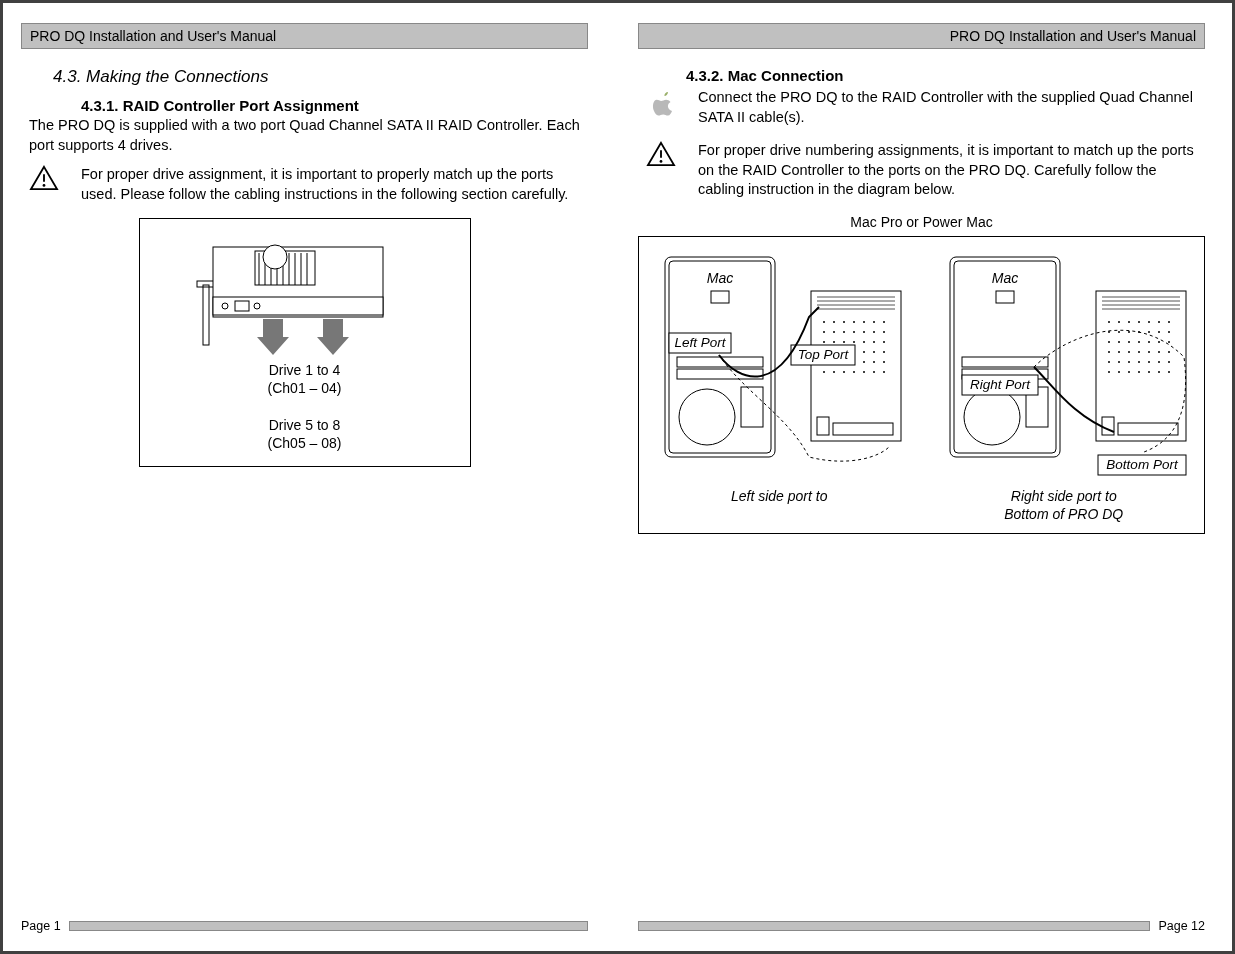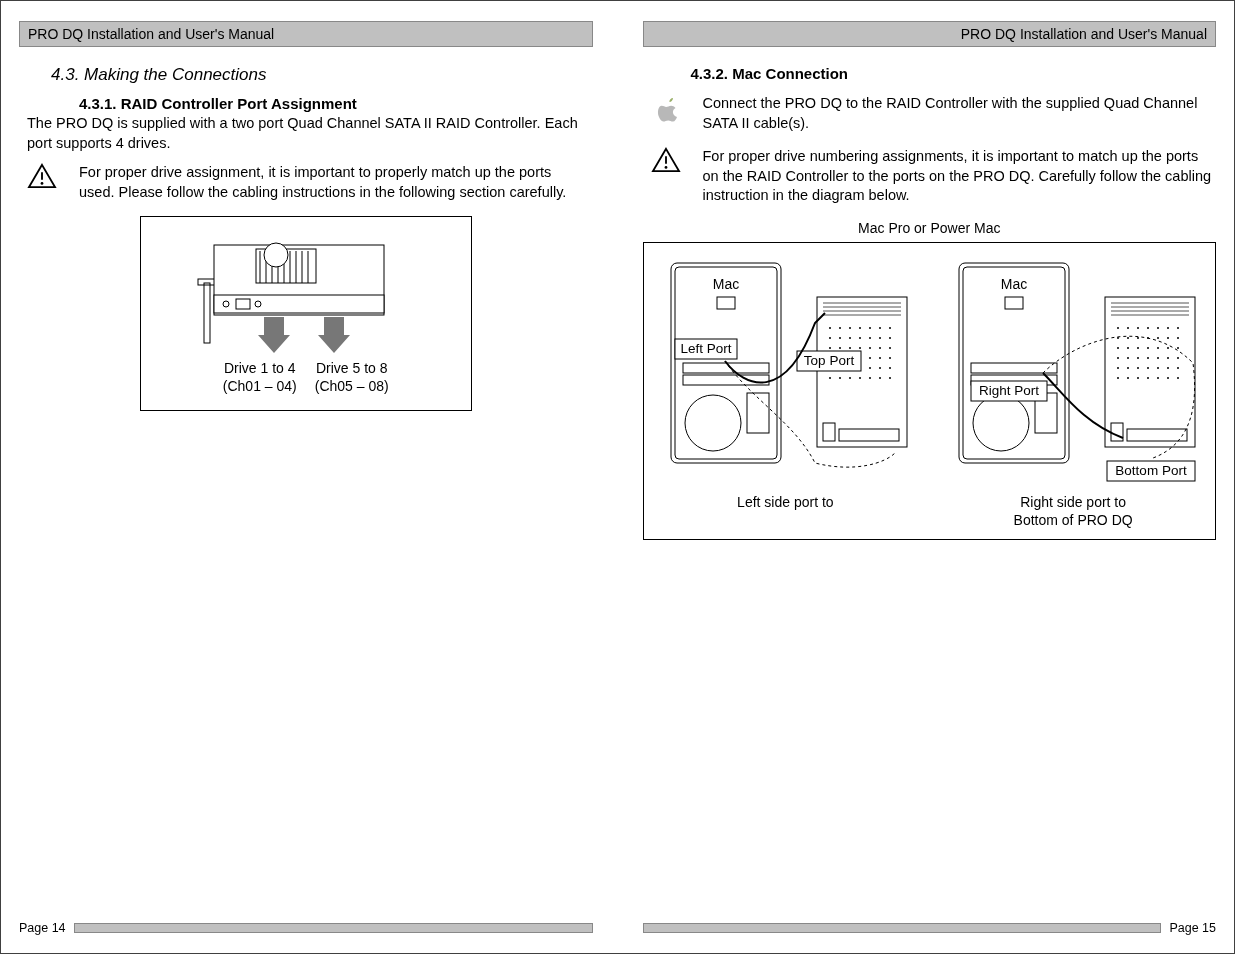--- a/index.html
+++ b/index.html
@@ -6,22 +6,22 @@
     margin: 0;
     padding: 0;
     font-family: Arial, Helvetica, sans-serif;
     background: #fff;
     color: #000;
   }
   .sheet {
     width: 1235px;
     height: 954px;
     box-sizing: border-box;
-    border: 1px solid #404040;
-    padding: 20px 18px 18px 18px;
+    border: 3px solid #404040;
+    padding: 20px 27px 18px 18px;
     position: relative;
     display: flex;
     gap: 50px;
   }
   .page {
     flex: 1;
     display: flex;
     flex-direction: column;
   }
   .header-bar {
@@ -75,36 +75,38 @@
     width: 310px;
     padding: 18px 10px 14px 10px;
     text-align: center;
   }
   .card-svg { display:block; margin:0 auto 4px auto; }
   .drive-labels {
     display: flex;
     justify-content: center;
     gap: 18px;
     font-size: 14px;
+    flex-direction: column;
   }
   .drive-col { text-align:center; line-height:1.3; }
   .mac-icon-col { width:36px; flex:none; display:flex; flex-direction:column; align-items:center; gap:6px;}
   .mac-diagram {
     border: 1px solid #000;
     margin: 6px 0 0 0;
     padding: 10px 8px 10px 8px;
   }
   .mac-diagram-title {
     text-align:center;
     font-size:14px;
     margin-bottom:6px;
   }
   .mac-row {
     display:flex;
     gap:20px;
+    font-style:italic;
   }
   .mac-half {
     flex:1;
     text-align:center;
   }
   .mac-caption {
     font-size:14px;
     line-height:1.3;
     margin-top:6px;
   }
@@ -188,31 +190,31 @@
             <div>(Ch01 – 04)</div>
           </div>
           <div class="drive-col">
             <div>Drive 5 to 8</div>
             <div>(Ch05 – 08)</div>
           </div>
         </div>
       </div>
     </div>
     <div class="footer">
-      <span>Page 14</span>
+      <span>Page 1</span>
       <div class="footer-bar"></div>
     </div>
   </div>
 
   <div class="page">
     <div class="header-bar right">PRO DQ Installation and User's Manual</div>
     <div class="content">
       <div class="h432">4.3.2. Mac Connection</div>
 
-      <div class="note-row" style="margin-top:12px;">
+      <div class="note-row" style="margin-top:4px;">
         <div class="mac-icon-col">
           <svg width="28" height="32" viewBox="0 0 28 32">
             <path d="M18 4c0 2-1.6 4-3.6 4-0.2-2 1.6-4 3.6-4z" fill="#9ab06a"></path>
             <path d="M22 23c-1 2.3-2 4.5-4 4.6-2 .1-2.6-1.2-4.8-1.2s-2.9 1.2-4.8 1.2c-2 .1-3.5-2.5-4.5-4.8-2-4.6-.5-11 2.9-11 1.7 0 3 1.2 4.4 1.2s2.9-1.3 4.9-1.3c1.5 0 3.3.7 4.4 2.2-3.9 2.1-3.3 7.6 1.5 9.1z" fill="#b8b8b8"></path>
           </svg>
         </div>
         <div class="note-text">Connect the PRO DQ to the RAID Controller with the supplied Quad Channel SATA II cable(s).</div>
       </div>
 
       <div class="note-row">
@@ -391,18 +393,18 @@
             </svg>
             <div class="mac-caption">
               <div>Right side port to</div>
               <div>Bottom of PRO DQ</div>
             </div>
           </div>
         </div>
       </div>
     </div>
     <div class="footer right">
-      <span>Page 15</span>
+      <span>Page 12</span>
       <div class="footer-bar"></div>
     </div>
   </div>
 
 </div>
 
 </body></html>

